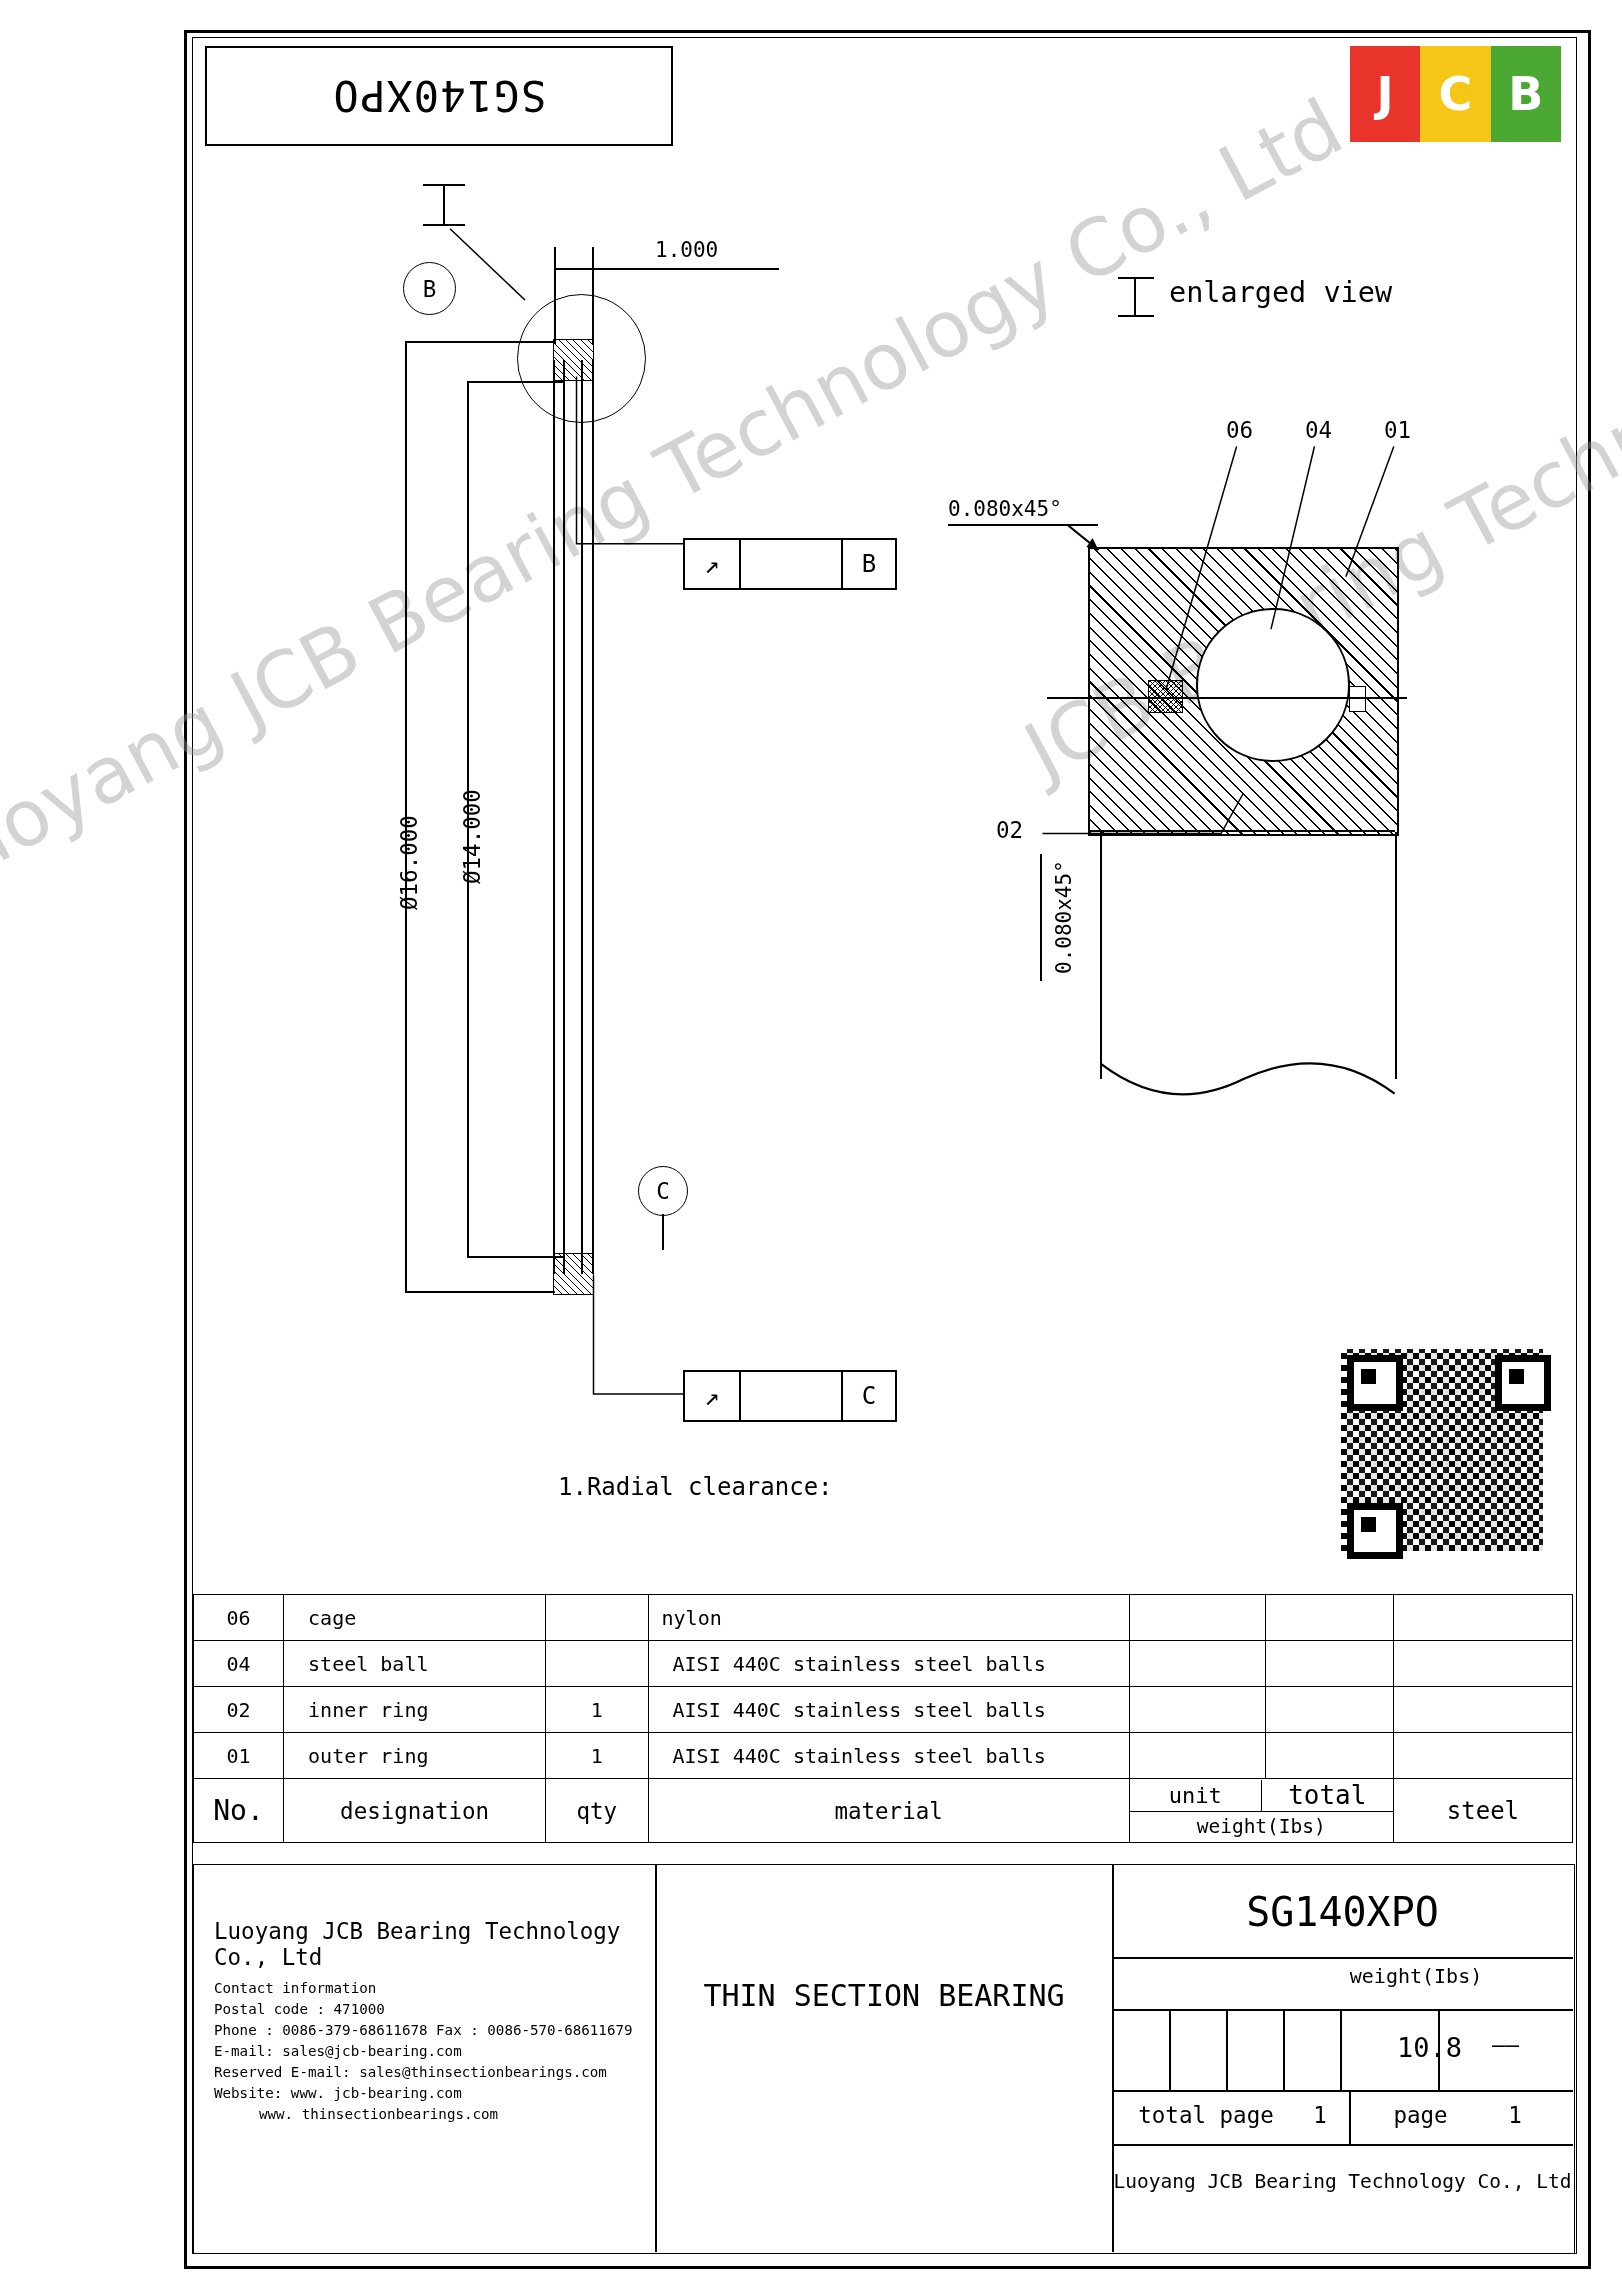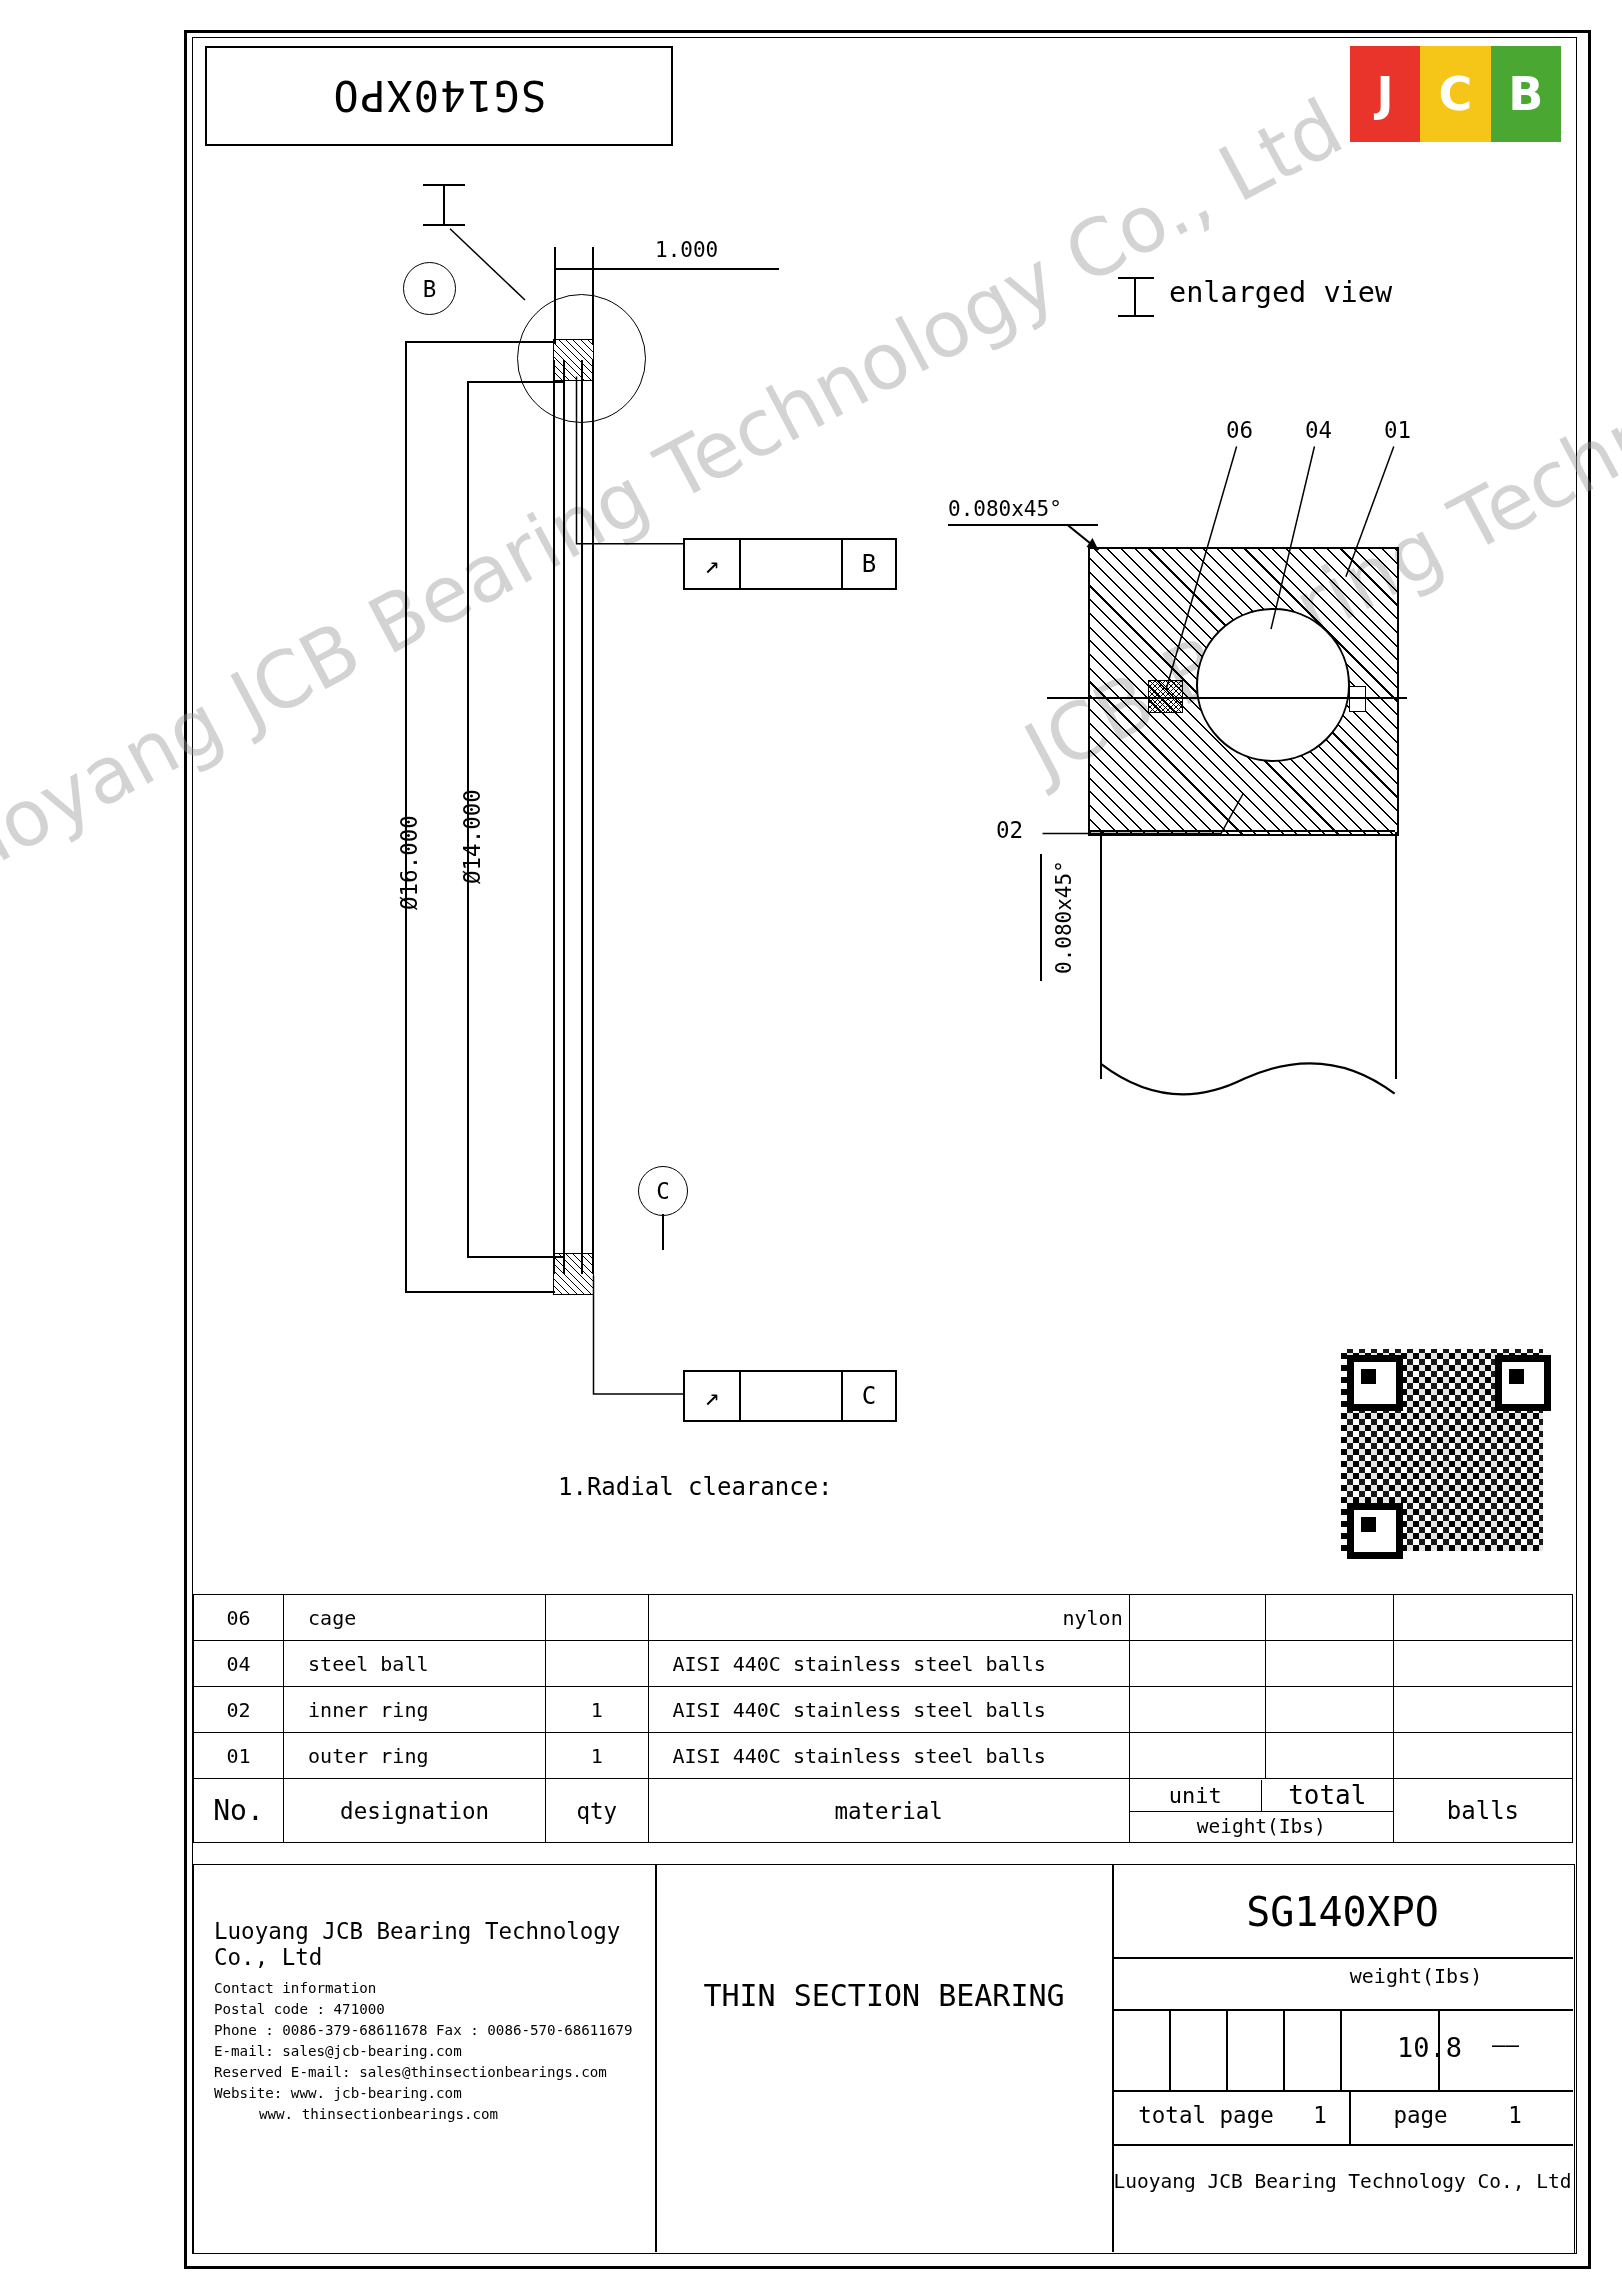--- a/index.html
+++ b/index.html
@@ -192,21 +192,21 @@
     <div style="left:6px;top:154px;width:42px;height:42px;border:7.5px solid #000;background:#fff;"></div>
     <div style="left:19.5px;top:168px;width:15px;height:15px;background:#000;"></div>
   </div>
 
   <table style="left:193px;top:1594px;width:1380px;">
     <tbody>
       <tr>
         <td class="c" style="width:75px;">06</td>
         <td style="width:225px;padding-left:24px;">cage</td>
         <td class="c" style="width:87px;"></td>
-        <td style="width:450px;padding-left:13px;text-align:right;">nylon</td>
+        <td style="width:450px;padding-left:13px;">nylon</td>
         <td style="width:120px;"></td>
         <td style="width:112px;"></td>
         <td style="width:162px;"></td>
       </tr>
       <tr>
         <td class="c">04</td>
         <td style="padding-left:24px;">steel ball</td>
         <td class="c"></td>
         <td style="padding-left:24px;">AISI 440C stainless steel balls</td>
         <td></td>
@@ -236,21 +236,21 @@
         <td class="c" style="height:63px;font-size:22.5px;">designation</td>
         <td class="c" style="height:63px;font-size:22.5px;">qty</td>
         <td class="c" style="height:63px;font-size:22.5px;">material</td>
         <td class="c" style="height:63px;padding:0;" colspan="2">
           <div style="display:flex;border-bottom:1.5px solid #000;height:31px;">
             <div style="flex:1;display:flex;align-items:center;justify-content:center;border-right:1.5px solid #000;font-size:22px;">unit</div>
             <div style="flex:1;display:flex;align-items:center;justify-content:center;font-size:26px;">total</div>
           </div>
           <div style="height:30px;display:flex;align-items:center;justify-content:center;font-size:19.5px;">weight(Ibs)</div>
         </td>
-        <td class="c" style="height:63px;font-size:24px;">balls</td>
+        <td class="c" style="height:63px;font-size:24px;">steel</td>
       </tr>
     </tbody>
   </table>
 
   <div class="abs" style="left:193px;top:1864px;width:1380px;height:388px;border:1.5px solid #000;"></div>
   <div class="ln vln" style="left:655px;top:1864px;height:388px;"></div>
   <div class="ln vln" style="left:1112px;top:1864px;height:388px;"></div>
 
   <div class="abs" style="left:214px;top:1918px;width:435px;">
     <div style="font-size:22.5px;margin-bottom:7.5px;">Luoyang JCB Bearing Technology Co., Ltd</div>

